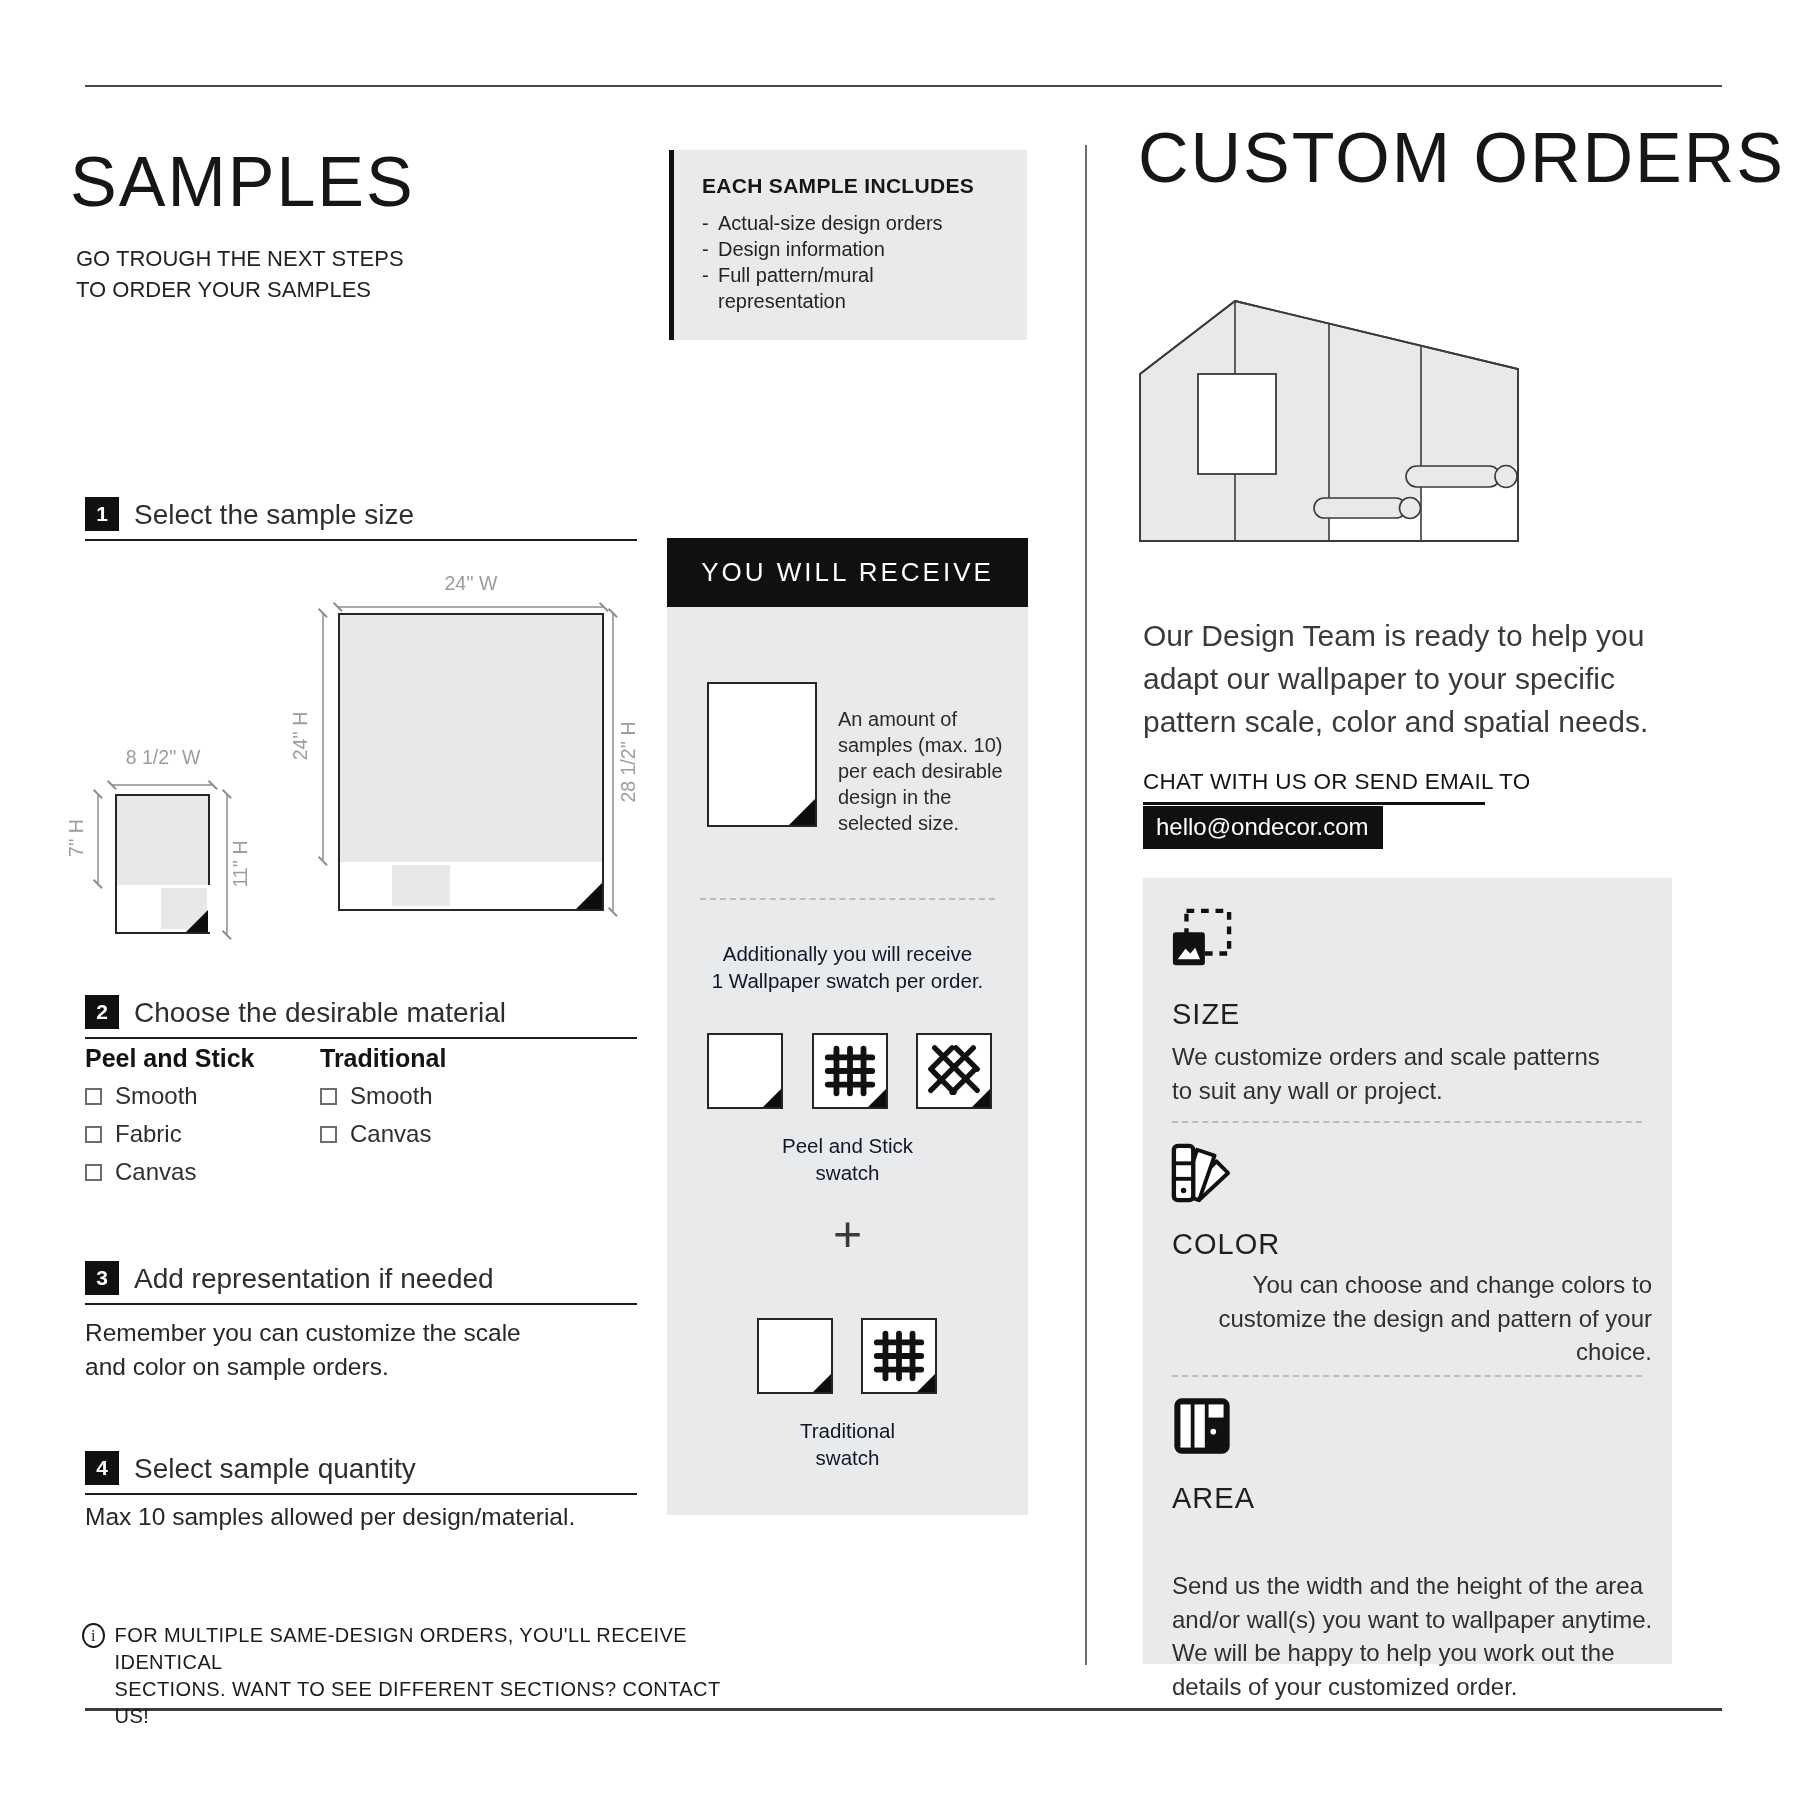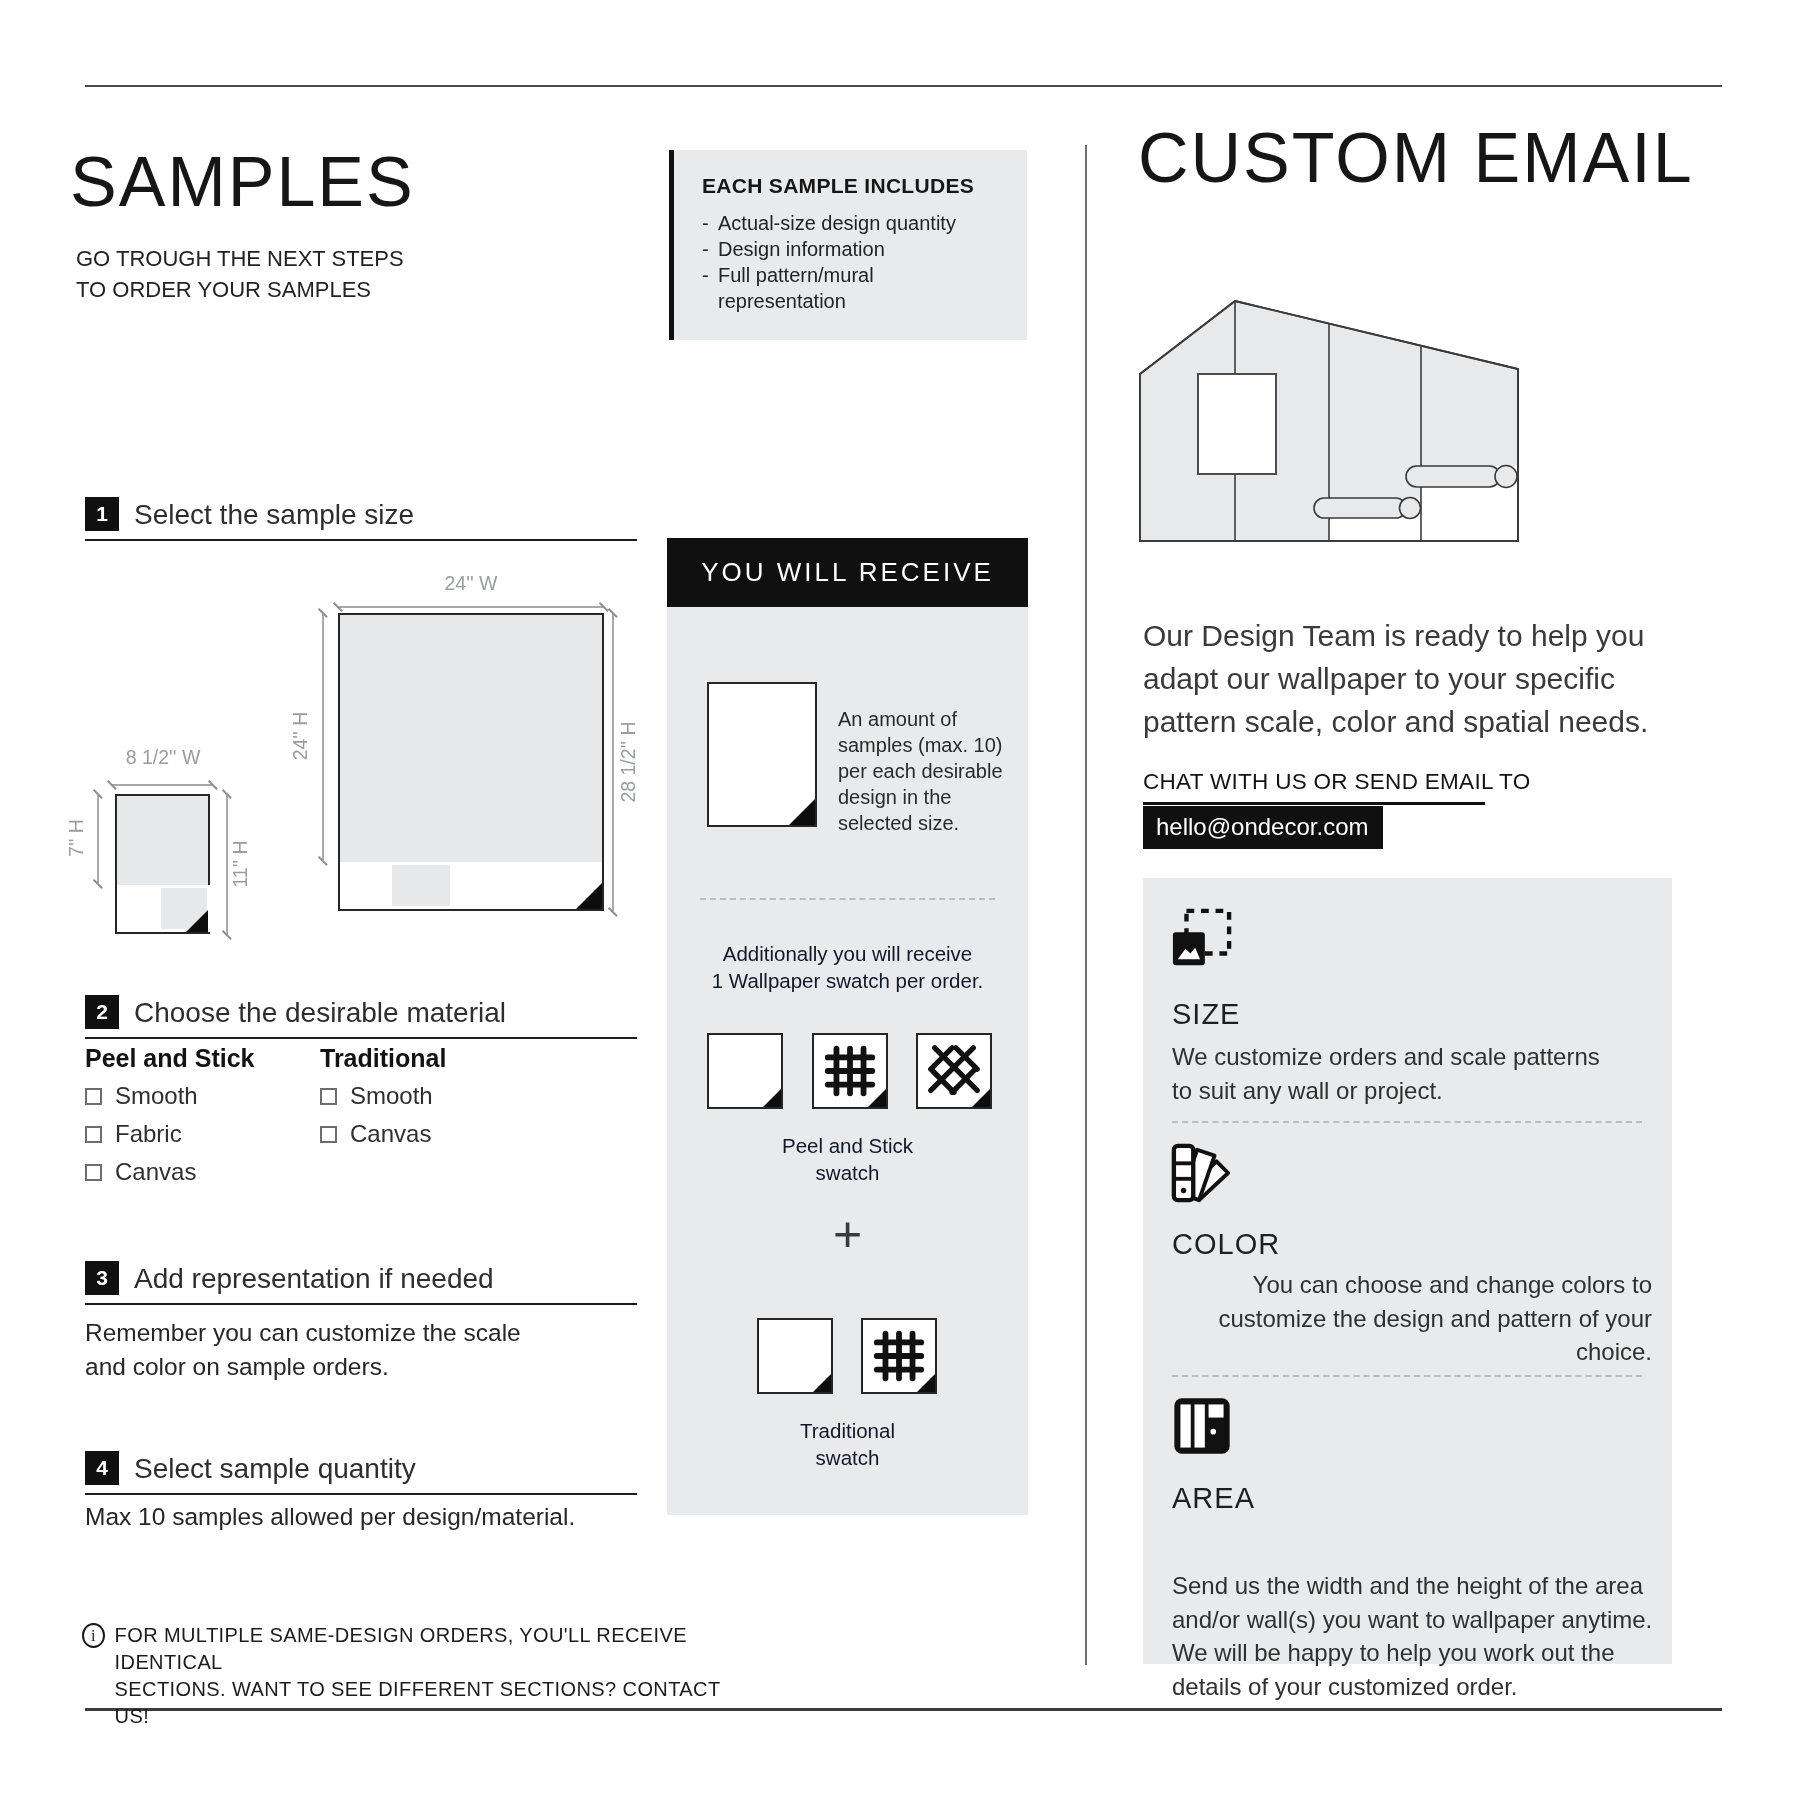--- a/index.html
+++ b/index.html
@@ -74,21 +74,21 @@
   <div class="abs rule" style="left:85px;top:1708px;width:1637px;height:3px;background:#3c3c3c;"></div>
 
   <div class="abs big-title" style="left:70px;top:118px;margin-top:24px;">SAMPLES</div>
   <div class="abs intro" style="left:76px;top:243px;">GO TROUGH THE NEXT STEPS
 TO ORDER YOUR SAMPLES</div>
 
   <div class="abs inc-box" style="left:669px;top:150px;">
     <div class="inc-title">EACH SAMPLE INCLUDES</div>
     <div class="inc-item">
       <span class="dash">-</span>
-      <span>Actual-size design quantity</span>
+      <span>Actual-size design orders</span>
     </div>
     <div class="inc-item">
       <span class="dash">-</span>
       <span>Design information</span>
     </div>
     <div class="inc-item">
       <span class="dash">-</span>
       <span style="max-width:250px;">Full pattern/mural representation</span>
     </div>
   </div>
@@ -255,21 +255,21 @@
           <line x1="7" y1="44" x2="53" y2="44"></line>
       </g>
     </svg>
     <span class="fold" style="width:18px;height:18px;"></span>
   </div>
   <div class="abs recv-center" style="left:667px;top:1417px;width:361px;">Traditional
 swatch</div>
 
   <div class="abs v-divider" style="left:1085px;top:145px;width:2px;height:1520px;"></div>
 
-  <div class="abs big-title" style="left:1138px;top:118px;">CUSTOM EMAIL</div>
+  <div class="abs big-title" style="left:1138px;top:118px;">CUSTOM ORDERS</div>
 
   <svg class="abs" style="left:1139px;top:300px;" width="380" height="242" viewBox="0 0 380 242">
     <polygon points="96,1 379,69 379,241 1,241 1,74" fill="#e7e9eb" stroke="#3b3b3b" stroke-width="1.8"></polygon>
     <rect x="190" y="198" width="92" height="42" fill="#ffffff"></rect>
     <rect x="282" y="166" width="96" height="74" fill="#ffffff"></rect>
     <line x1="96" y1="1" x2="96" y2="74" stroke="#3b3b3b" stroke-width="1.6"></line>
     <line x1="96" y1="174" x2="96" y2="241" stroke="#3b3b3b" stroke-width="1.6"></line>
     <line x1="190" y1="24" x2="190" y2="241" stroke="#3b3b3b" stroke-width="1.6"></line>
     <line x1="282" y1="47" x2="282" y2="241" stroke="#3b3b3b" stroke-width="1.6"></line>
     <polygon points="96,1 379,69 379,241 1,241 1,74" fill="none" stroke="#3b3b3b" stroke-width="1.8"></polygon>

